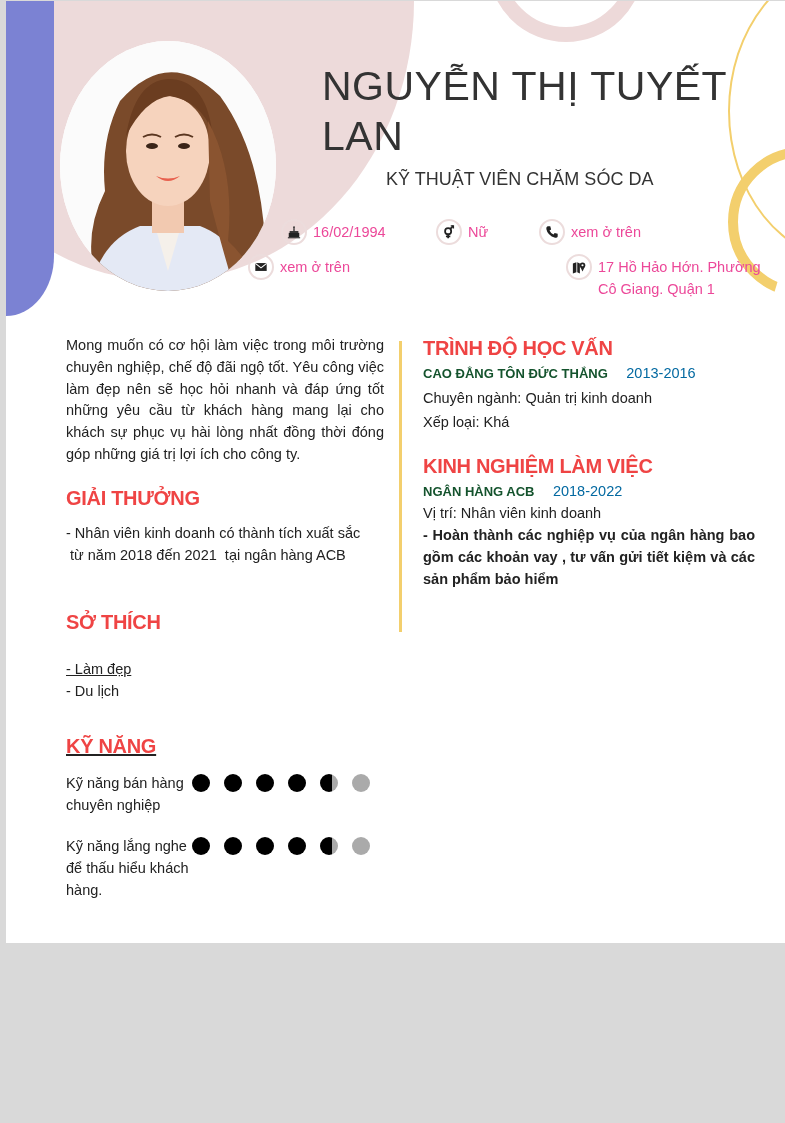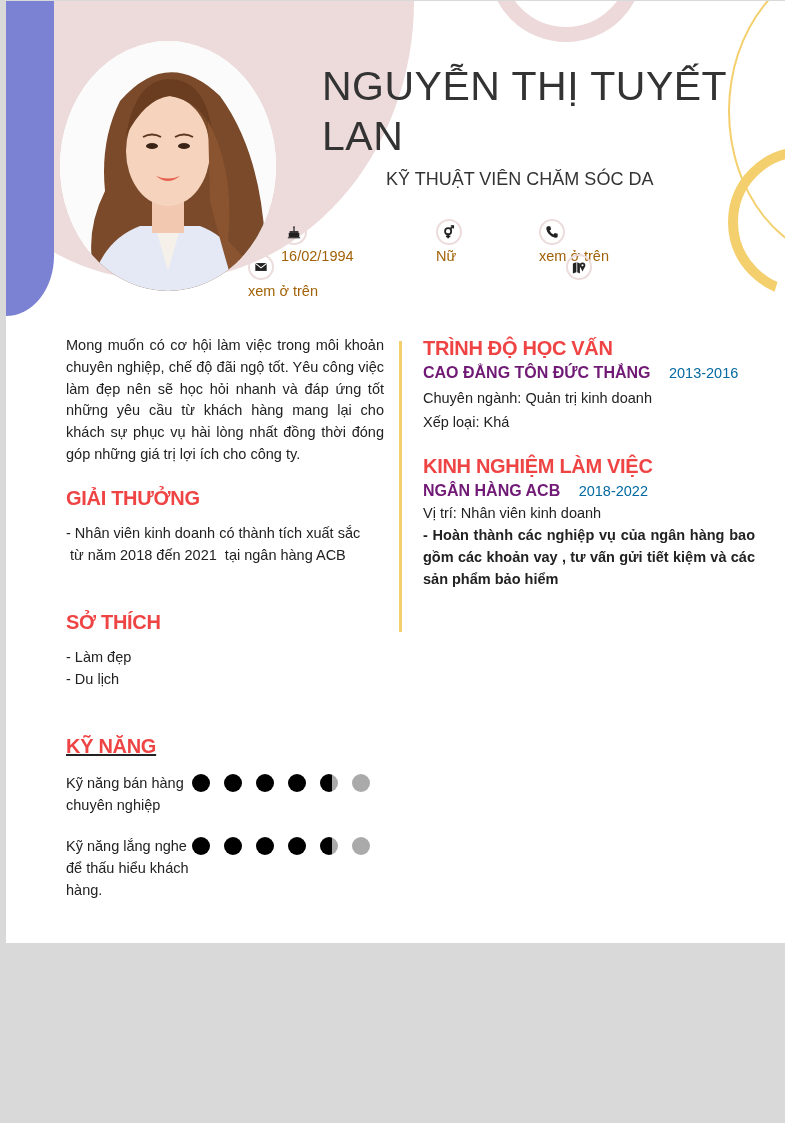--- a/index.html
+++ b/index.html
@@ -46,33 +46,33 @@
 
   .name {
     position: absolute; left: 316px; top: 60px; width: 420px;
     font-size: 41px; line-height: 50px; color: #333; font-weight: normal;
     letter-spacing: 0.5px;
   }
   .job-title {
     position: absolute; left: 380px; top: 168px; font-size: 18px; color: #333;
     font-weight: normal;
   }
-  .contact { position: absolute; display: flex; align-items: flex-start; font-size: 14.5px; color: #a16207; line-height: 22px; flex-direction: column; }
+  .contact { position: absolute; display: flex; align-items: flex-start; font-size: 14.5px; color: #ec4899; line-height: 22px; }
   .contact .ic {
     width: 26px; height: 26px; border-radius: 50%; border: 2px solid #ecdcdc;
     display: flex; align-items: center; justify-content: center; margin-right: 6px;
     flex: 0 0 26px; margin-top: -2px;
   }
   .contact .ic svg { width: 14px; height: 14px; }
 
   .col-left { position: absolute; left: 60px; width: 318px; }
   .col-right { position: absolute; left: 417px; width: 332px; }
   .para { font-size: 14.5px; line-height: 21.8px; text-align: justify; color: #222; }
   .h2 { font-size: 20px; font-weight: bold; color: #ef4444; letter-spacing: -0.3px; }
-  .h3 { font-size: 16px; font-weight: bold; color: #701a75; display: inline-block; }
+  .h3 { font-size: 13px; font-weight: bold; color: #14532d; display: inline-block; }
   .year { font-size: 14.5px; color: #0369a1; margin-left: 14px; }
   .line { font-size: 14.5px; line-height: 22px; color: #222; }
   .divider { position: absolute; left: 393px; top: 340px; width: 3px; height: 291px; background: #f3cf6d; }
 
   .skill-row { position: absolute; left: 60px; width: 320px; }
   .skill-label { font-size: 14.5px; line-height: 22px; width: 125px; color: #222; }
   .dots { position: absolute; left: 126px; top: 2px; display: flex; gap: 14px; }
   .dot { width: 18px; height: 18px; border-radius: 50%; background: #000; }
   .dot.partial { background: linear-gradient(90deg, #000 0 65%, #aaaaaa 65% 100%); }
   .dot.empty { background: #aaaaaa; }
@@ -179,33 +179,37 @@
   <div class="contact" style="left:560px; top:255px;">
     <span class="ic">
       <svg viewBox="0 0 16 16">
           <path d="M1 4 L5 2.5 L5 14 L1 15.5 Z" fill="#222"></path>
           <path d="M6 2.5 L9 4 L9 15.5 L6 14 Z" fill="#222"></path>
           <circle cx="12" cy="6" r="3.2" fill="#222"></circle>
           <circle cx="12" cy="6" r="1.2" fill="#fff"></circle>
           <path d="M9.5 8 L12 13 L14.5 8 Z" fill="#222"></path>
         </svg>
     </span>
-  </div>
-
-  <p class="col-left para" style="top:334px;">Mong muốn có cơ hội làm việc trong môi khoản chuyên nghiệp, chế độ đãi ngộ tốt. Yêu công việc làm đẹp nên sẽ học hỏi nhanh và đáp ứng tốt những yêu cầu từ khách hàng mang lại cho khách sự phục vụ hài lòng nhất đồng thời đóng góp những giá trị lợi ích cho công ty.</p>
+    <div>
+      <div>17 Hồ Hảo Hớn. Phường</div>
+      <div>Cô Giang. Quận 1</div>
+    </div>
+  </div>
+
+  <p class="col-left para" style="top:334px;">Mong muốn có cơ hội làm việc trong môi trường chuyên nghiệp, chế độ đãi ngộ tốt. Yêu công việc làm đẹp nên sẽ học hỏi nhanh và đáp ứng tốt những yêu cầu từ khách hàng mang lại cho khách sự phục vụ hài lòng nhất đồng thời đóng góp những giá trị lợi ích cho công ty.</p>
 
   <div class="col-left" style="top:486px;">
     <div class="h2">GIẢI THƯỞNG</div>
     <div class="line" style="margin-top:12px; white-space:pre;">- Nhân viên kinh doanh có thành tích xuất sắc</div>
     <div class="line" style="white-space:pre;"> từ năm 2018 đến 2021  tại ngân hàng ACB</div>
   </div>
 
   <div class="col-left" style="top:610px;">
     <div class="h2">SỞ THÍCH</div>
-    <div class="line" style="margin-top:12px;">- Làm đẹp</div>
+    <div class="line" style="margin-top:24px;text-decoration:underline;">- Làm đẹp</div>
     <div class="line">- Du lịch</div>
   </div>
 
   <div class="col-left" style="top:734px;text-decoration:underline;">
     <div class="h2">KỸ NĂNG</div>
   </div>
 
   <div class="skill-row" style="top:771px;">
     <div class="skill-label">Kỹ năng bán hàng chuyên nghiệp</div>
     <div class="dots">

